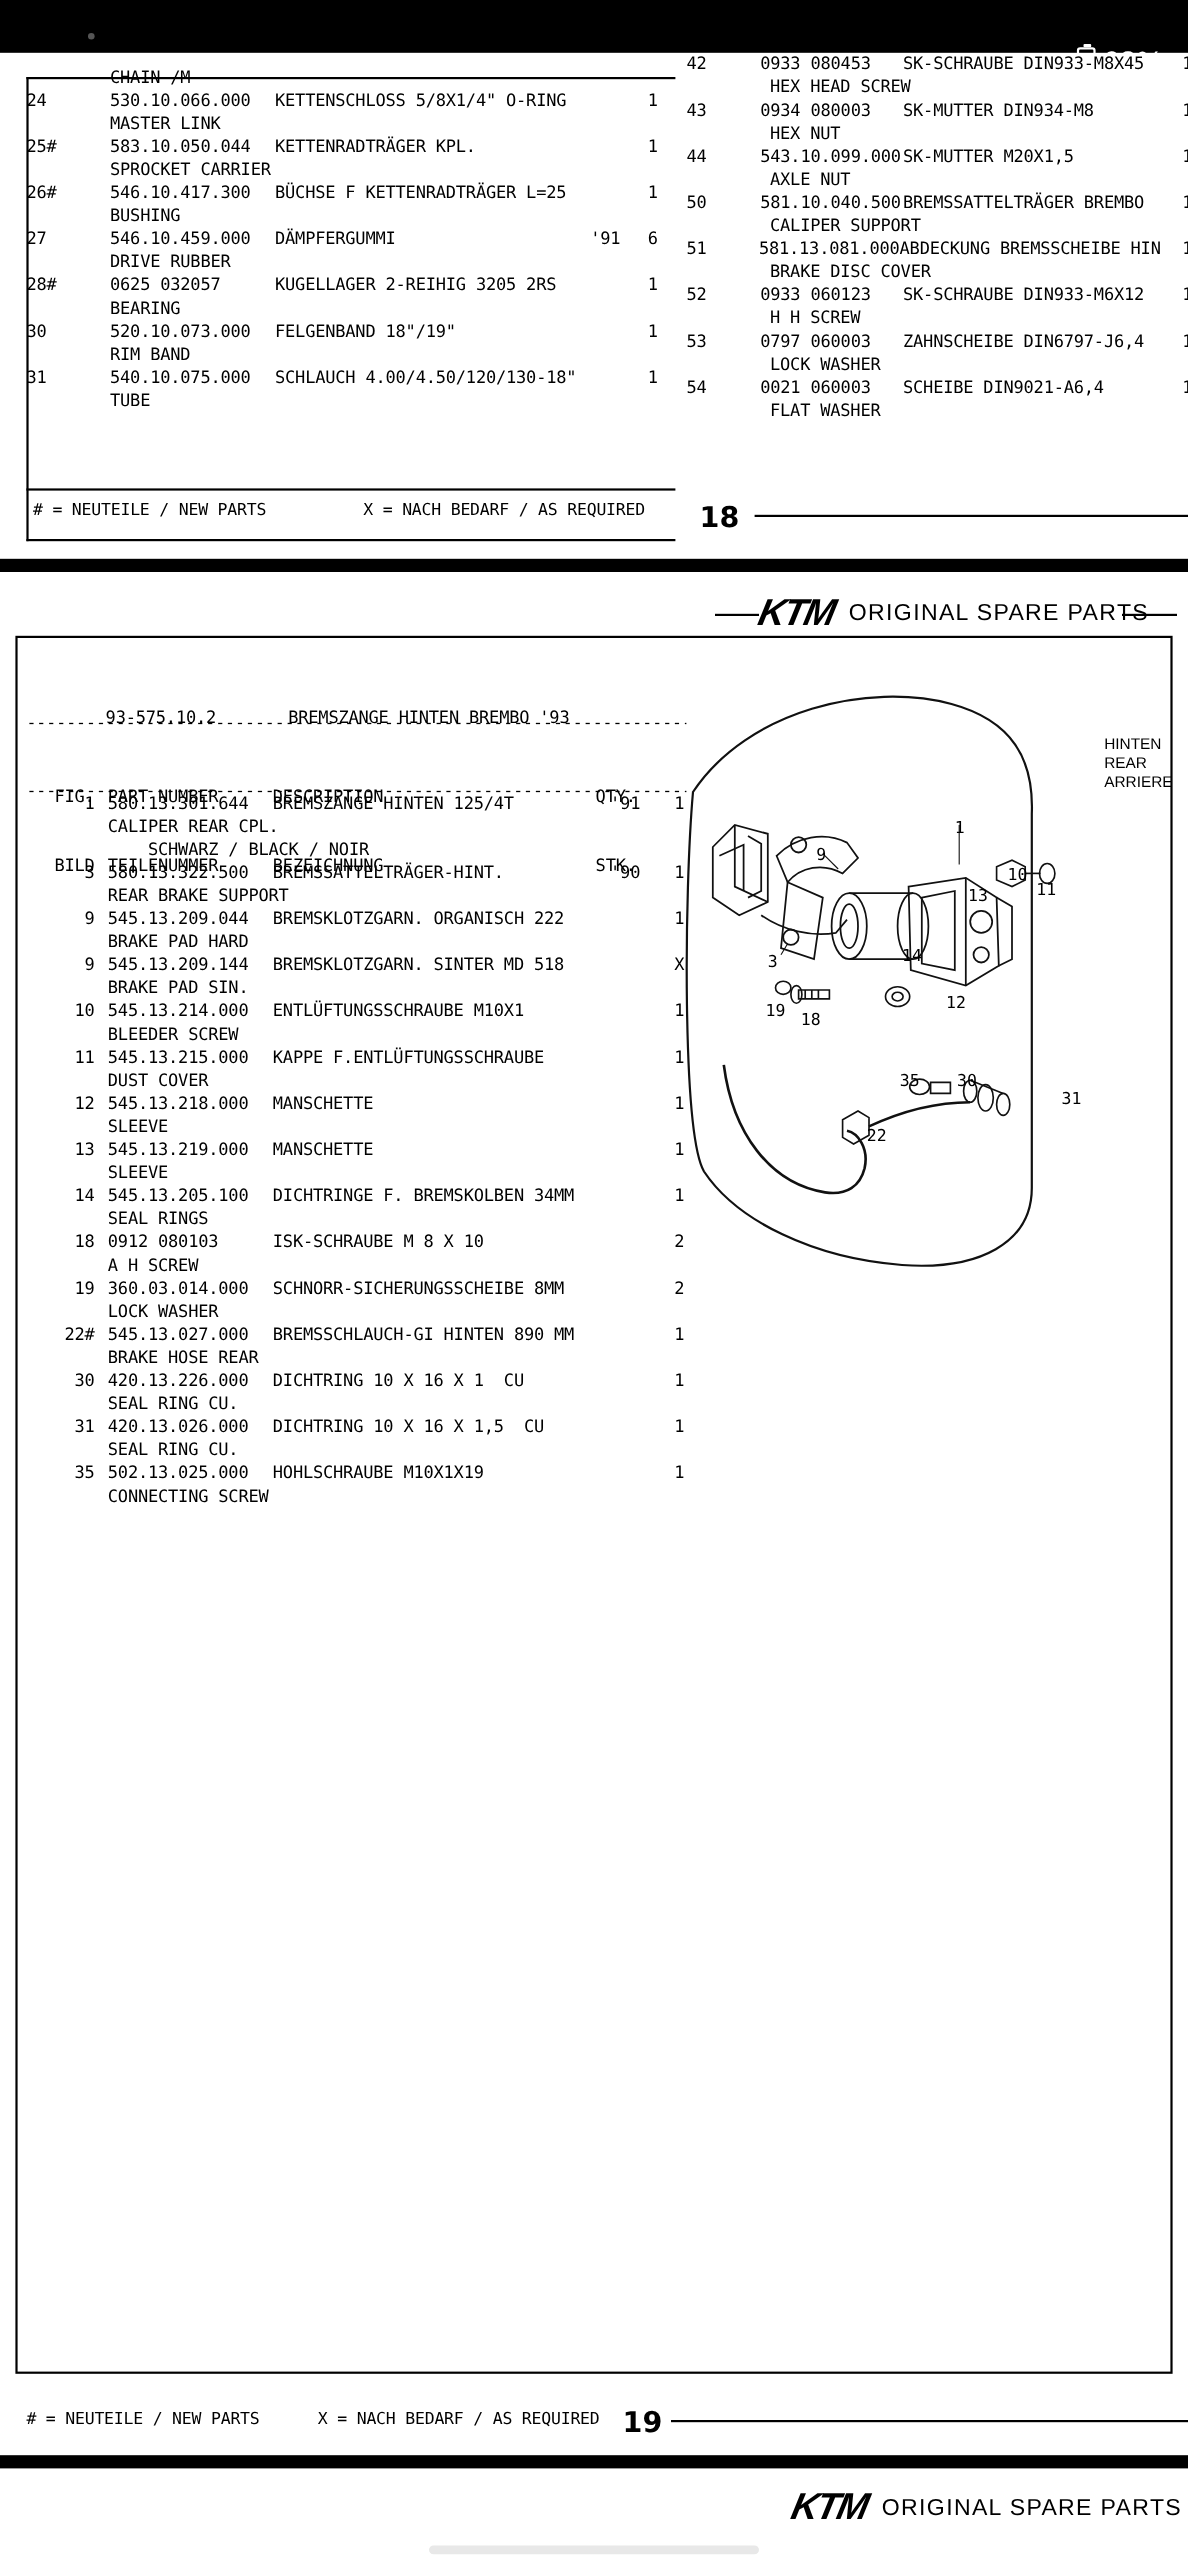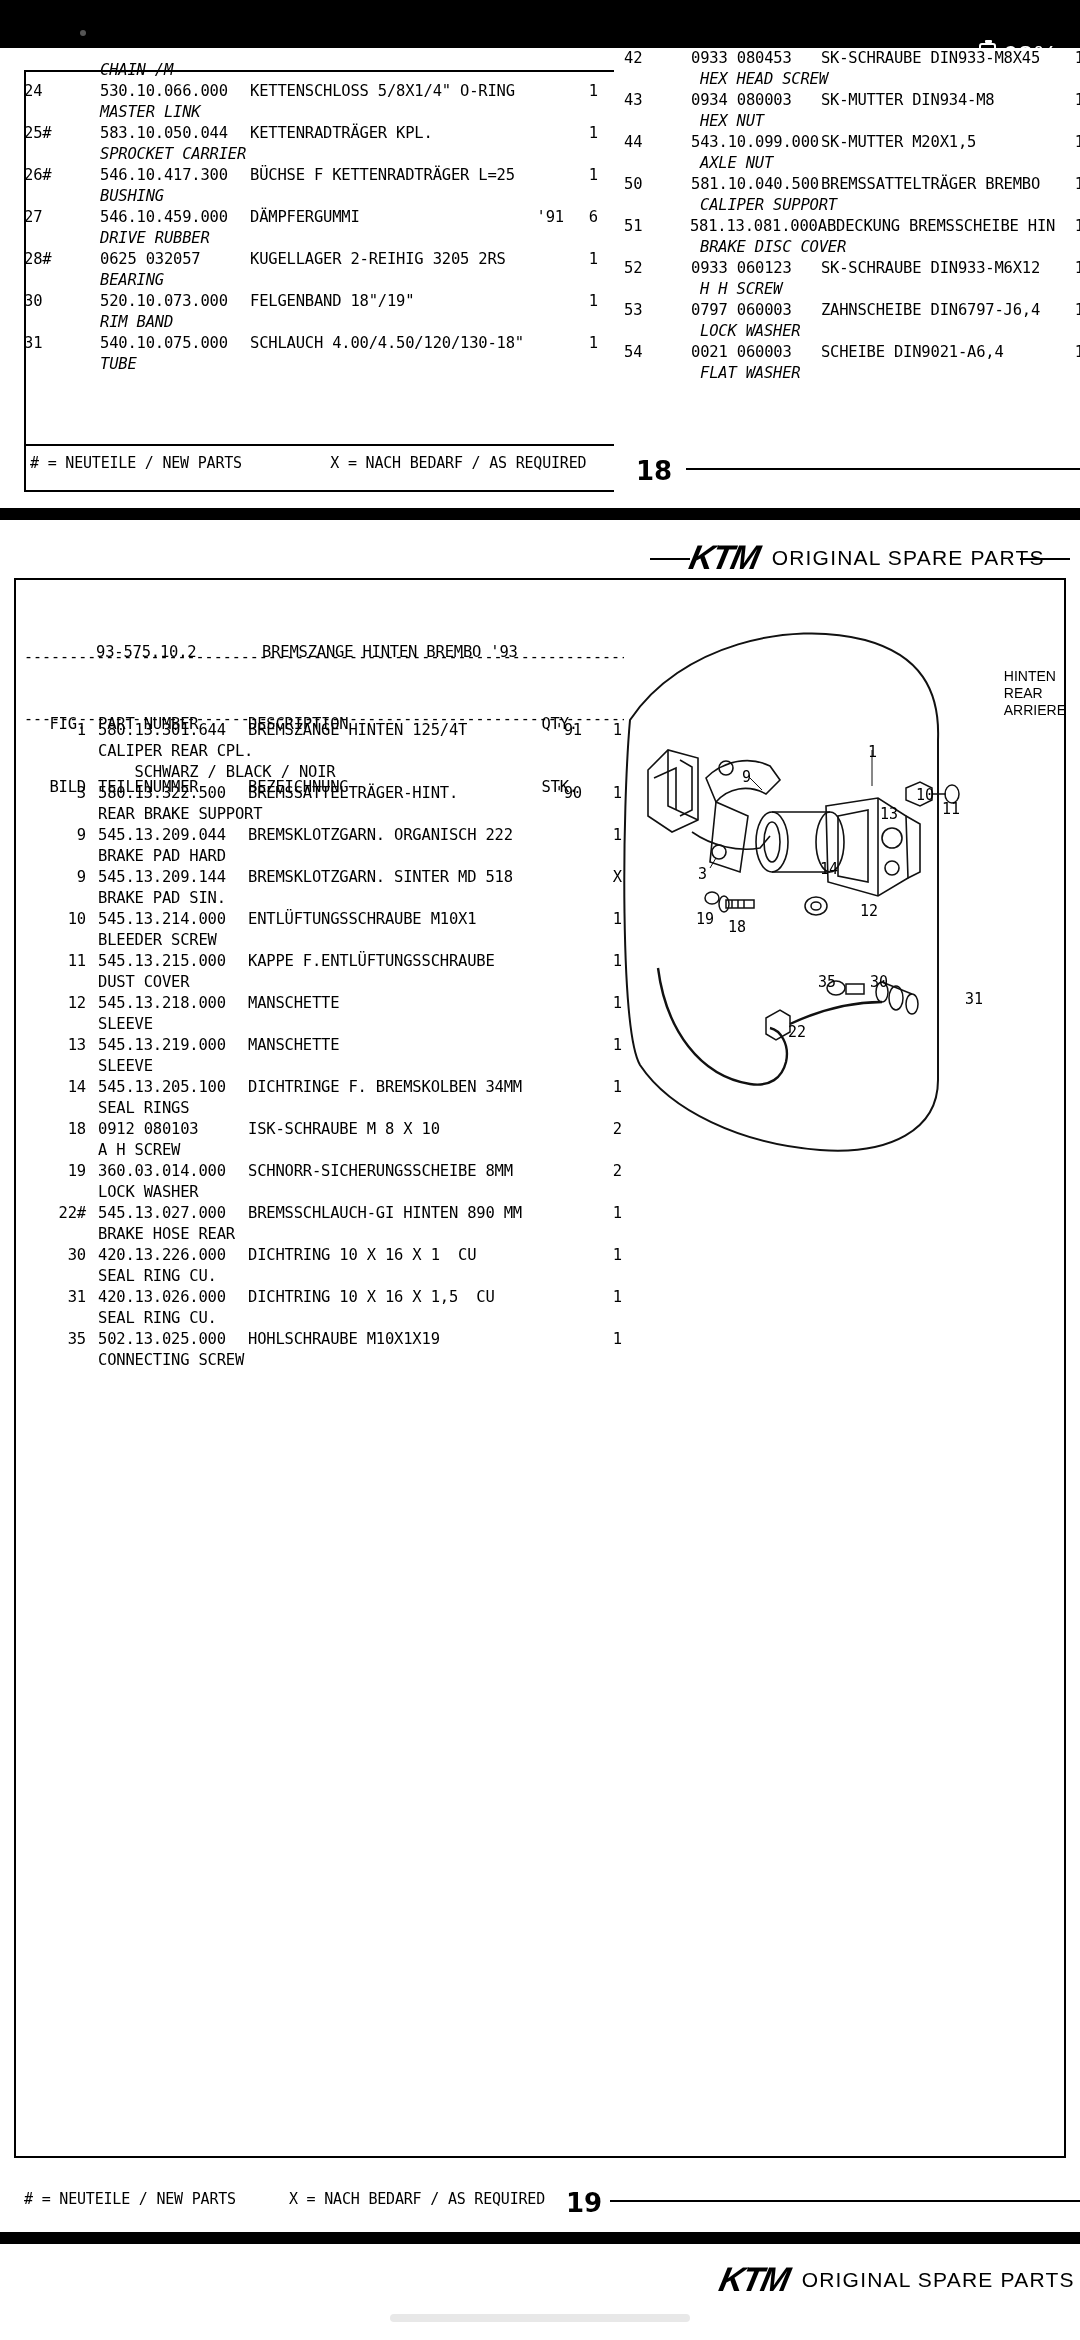--- a/index.html
+++ b/index.html
@@ -90,21 +90,20 @@
   .row {
     display: flex;
   }
   .c-fig   { width: 66px; padding-right: 10px; }
   .c-pn    { width: 150px; }
   .c-desc  { width: 270px; }
   .c-yr    { width: 44px; text-align: right; }
   .c-qty   { width: 34px; text-align: right; }
   .sub {
     padding-left: 76px;
-    font-style: italic;
   }
 
   
   #p18-left {
     position: absolute;
     left: 24px; top: 12px;
     width: 590px;
   }
   #p18-right {
     position: absolute;

